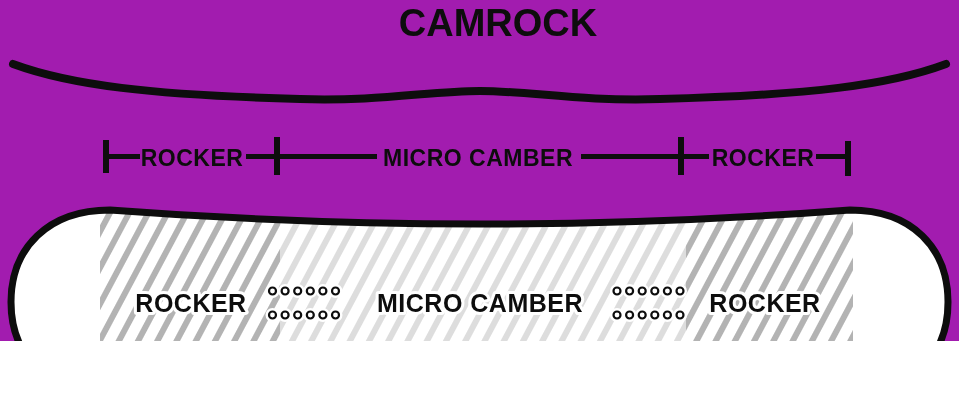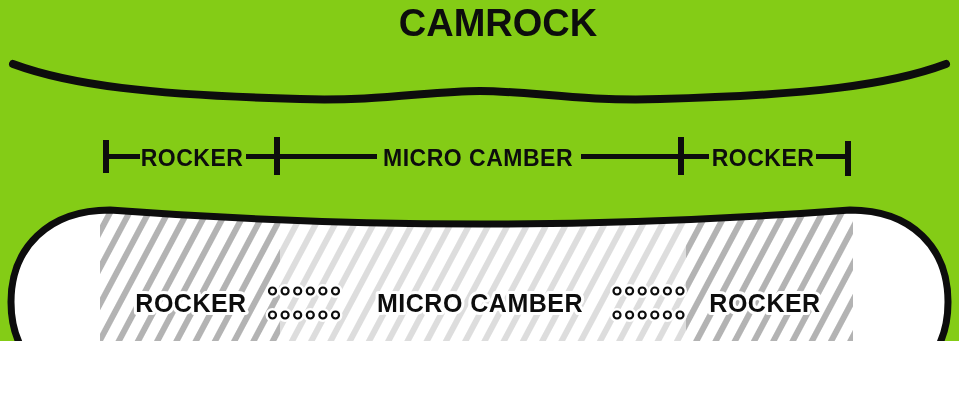--- a/index.html
+++ b/index.html
@@ -5,21 +5,21 @@
   html, body {
     margin: 0;
     padding: 0;
     background: #ffffff;
     font-family: "Liberation Sans", "DejaVu Sans", sans-serif;
   }
   #stage {
     position: relative;
     width: 959px;
     height: 341px;
-    background: #84cc16;
+    background: #a21caf;
     overflow: hidden;
   }
 
   
   .title {
     position: absolute;
     top: 2px;
     left: 498px;
     transform: translateX(-50%);
     font-size: 38px;

